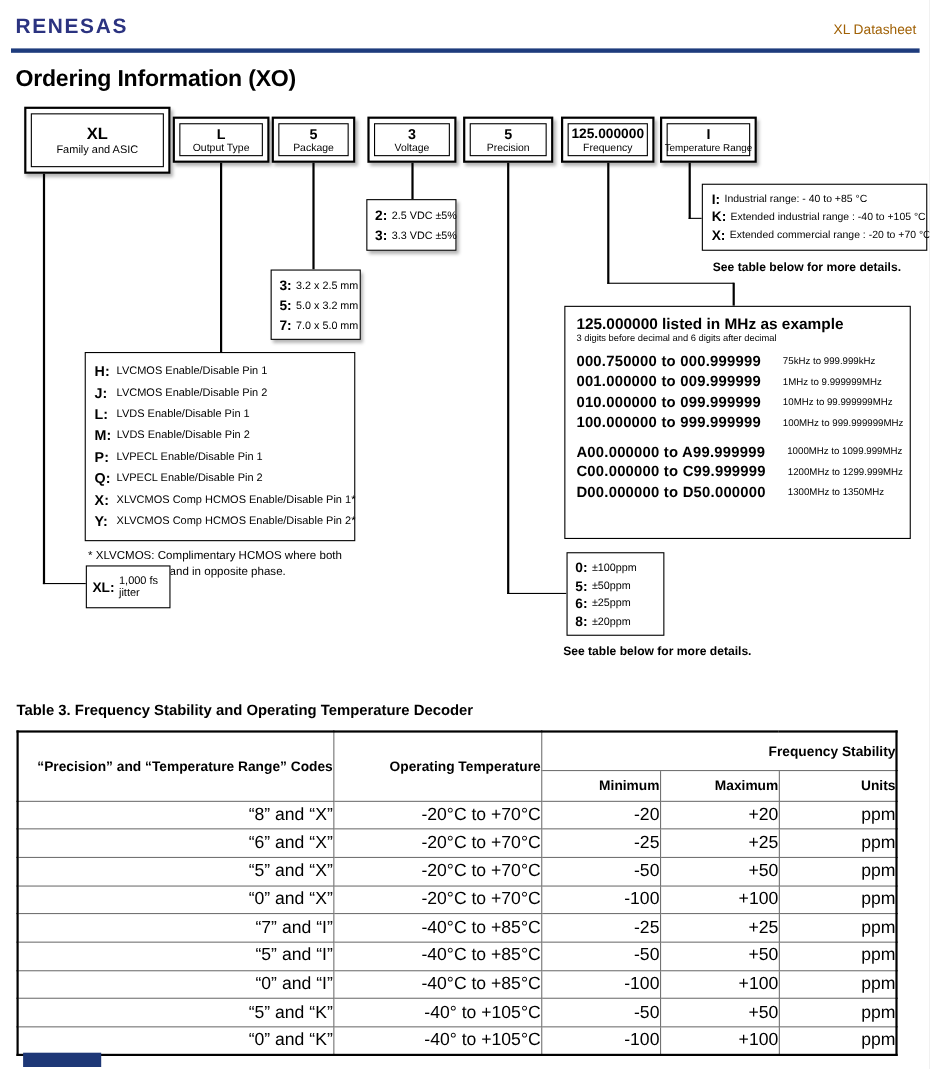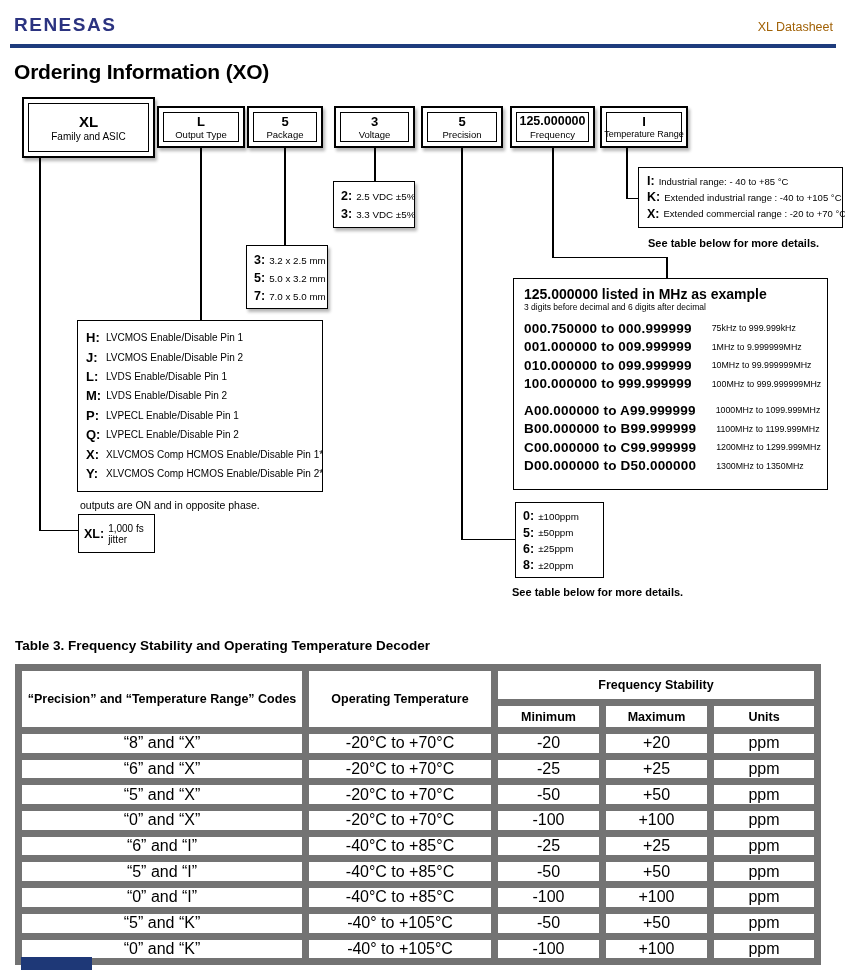--- a/index.html
+++ b/index.html
@@ -57,21 +57,21 @@
 
   .fn{font-size:10.5px;line-height:15px}
 
   .jbox{border:1.6px solid #000;background:#fff;display:flex;align-items:center;padding-left:5px}
   .jbox .li-k{font-size:12.5px;margin-right:4px}
   .jbox .li-t{font-size:10px}
 
   
   .caption{font-weight:bold;font-size:13.5px;white-space:nowrap}
   .t3{border-collapse:collapse;table-layout:fixed;border:2px solid #000}
-  .t3 th,.t3 td{border:7px solid #737373;text-align:center;vertical-align:middle;overflow:hidden;padding:0}
+  .t3 th,.t3 td{border:1px solid #737373;text-align:right;vertical-align:middle;overflow:hidden;padding:0}
   .t3 th{font-size:12.5px;font-weight:bold}
   .t3 td{font-size:16px}
 
   .footer-bar{background:#1e3877}
 </style>
 </head>
 <body>
 
 <div class="page">
 
@@ -211,20 +211,21 @@
       <div class="li-row">
         <span class="li-k">X:</span>
         <span class="li-t">XLVCMOS Comp HCMOS Enable/Disable Pin 1*</span>
       </div>
       <div class="li-row">
         <span class="li-k">Y:</span>
         <span class="li-t">XLVCMOS Comp HCMOS Enable/Disable Pin 2*</span>
       </div>
     </div>
   <div class="abs fn" style="left:80px;top:498px">
+    <div>* XLVCMOS: Complimentary HCMOS where both</div>
     <div>outputs are ON and in opposite phase.</div>
   </div>
 
   <div class="abs jbox" style="left:78px;top:514px;width:77px;height:39px">
     <span class="li-k">XL:</span>
     <span class="li-t">1,000 fs jitter</span>
   </div>
 
   <div class="abs co" style="left:513px;top:278px;width:315px;height:212px;padding:7px 10px">
     <div class="freq-title">125.000000  listed in MHz as example</div>
@@ -245,24 +246,20 @@
         <div class="li-row">
           <span class="li-k">100.000000  to 999.999999</span>
           <span class="li-t">100MHz to 999.999999MHz</span>
         </div>
       </div>
     <div class="freq-gap"></div>
     <div class="co-freq-list">
         <div class="li-row">
           <span class="li-k">A00.000000  to A99.999999</span>
           <span class="li-t">1000MHz to 1099.999MHz</span>
-        </div>
-        <div class="li-row">
-          <span class="li-k">B00.000000  to B99.999999</span>
-          <span class="li-t">1100MHz to 1199.999MHz</span>
         </div>
         <div class="li-row">
           <span class="li-k">C00.000000  to C99.999999</span>
           <span class="li-t">1200MHz to 1299.999MHz</span>
         </div>
         <div class="li-row">
           <span class="li-k">D00.000000  to D50.000000</span>
           <span class="li-t">1300MHz to 1350MHz</span>
         </div>
       </div>
@@ -333,21 +330,21 @@
           <td>ppm</td>
         </tr>
         <tr style="height: 25.7px; margin-left: 36px;">
           <td>“0” and “X”</td>
           <td>-20°C to +70°C</td>
           <td>-100</td>
           <td>+100</td>
           <td>ppm</td>
         </tr>
         <tr style="height: 25.7px;">
-          <td>“6” and “I”</td>
+          <td>“7” and “I”</td>
           <td>-40°C to +85°C</td>
           <td>-25</td>
           <td>+25</td>
           <td>ppm</td>
         </tr>
         <tr style="height: 25.7px;">
           <td>“5” and “I”</td>
           <td>-40°C to +85°C</td>
           <td>-50</td>
           <td>+50</td>

